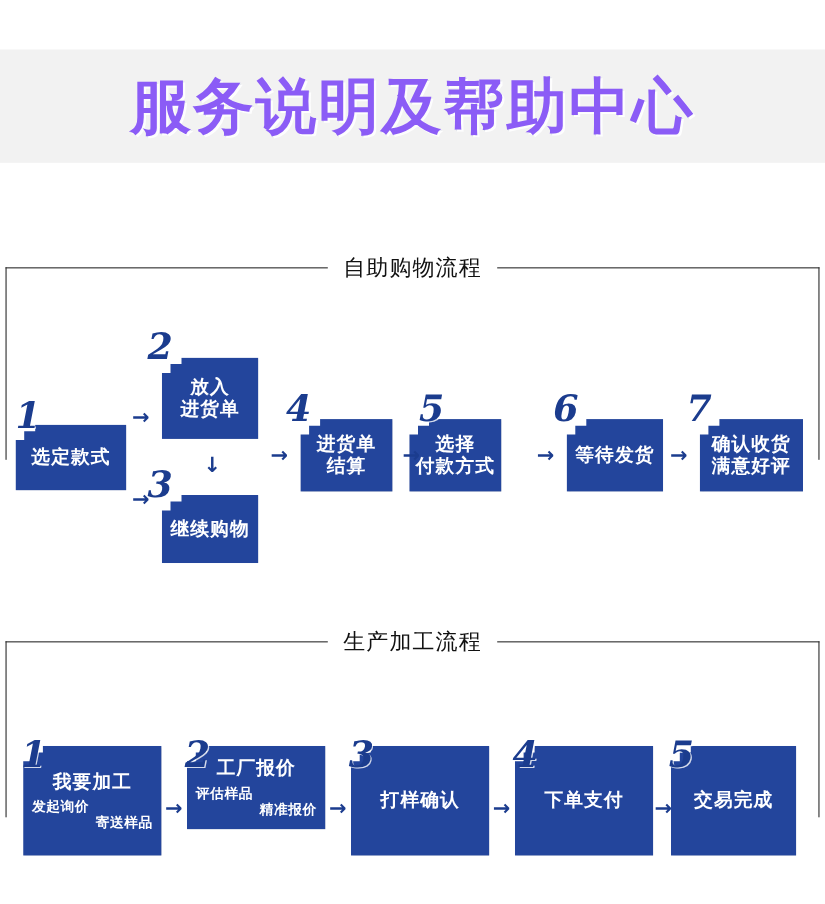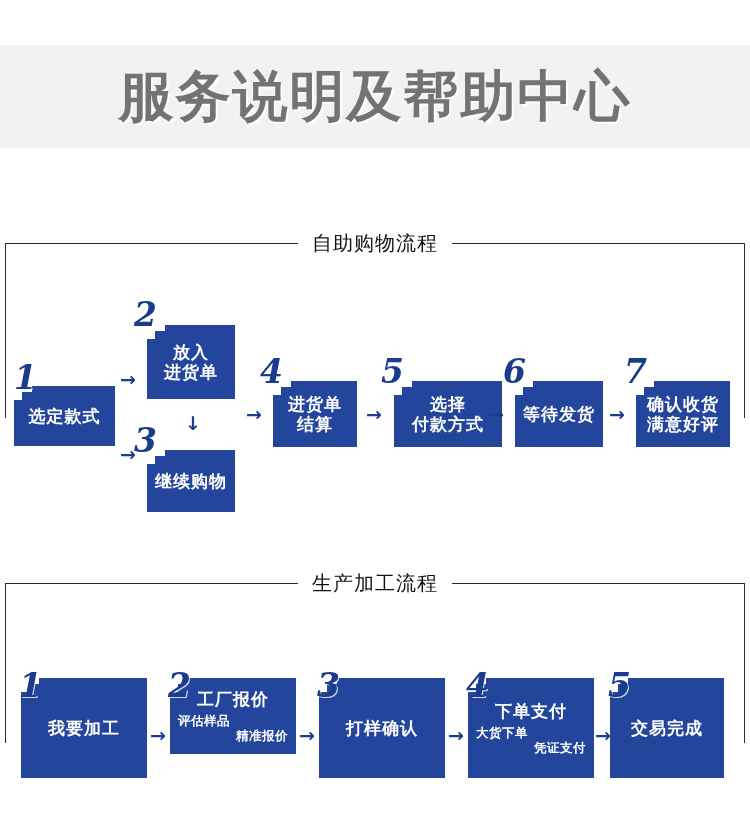--- a/index.html
+++ b/index.html
@@ -31,21 +31,21 @@
     left: 0;
     top: 0;
     width: 750px;
     height: 103px;
     display: flex;
     align-items: center;
     justify-content: center;
     font-size: 55px;
     font-weight: 700;
     letter-spacing: 2px;
-    color: #737373;
+    color: #8b5cf6;
     text-shadow: 2px 2px 0 rgba(255,255,255,0.9),
                  1px 1px 0 rgba(200,210,230,0.55);
     white-space: nowrap;
   }
 
   
   .section {
     position: absolute;
     left: 0;
     width: 750px;
@@ -172,21 +172,21 @@
   <div class="step-num" style="left:134px; top:424px;">3</div>
 
   <div class="node" style="left:273px; top:381px; width:84px; height:66px;">
     <div class="node-main">
       <span class="ln">进货单</span>
       <span class="ln">结算</span>
     </div>
   </div>
   <div class="step-num" style="left:260px; top:355px;">4</div>
 
-  <div class="node" style="left:394px; top:381px; width:108px; height:66px;text-align:center;">
+  <div class="node" style="left:372px; top:381px; width:84px; height:66px;text-align:center;">
     <div class="node-main">
       <span class="ln">选择</span>
       <span class="ln">付款方式</span>
     </div>
   </div>
   <div class="step-num" style="left:381px; top:355px;">5</div>
 
   <div class="node" style="left:515px; top:381px; width:88px; height:66px;">
     <div class="node-main">
       <span class="ln">等待发货</span>
@@ -211,43 +211,43 @@
   <div class="arrow" style="left:609px; top:405px;">→</div>
 </div>
 
 <div class="section" style="top:0;">
 
   <div class="frame" style="left:5px; top:583px; width:740px; height:160px;"></div>
   <div class="frame-title" style="left:375px; top:583px;">生产加工流程</div>
 
   <div class="node" style="left:21px; top:678px; width:126px; height:100px;">
     <div class="node-main">我要加工</div>
+    <div class="node-sub">
+      <span class="sub-a">发起询价</span>
+      <span class="sub-b">寄送样品</span>
+    </div>
   </div>
   <div class="step-num" style="left:19px; top:669px;">1</div>
 
   <div class="node" style="left:170px; top:678px; width:126px; height:76px;">
     <div class="node-main">工厂报价</div>
     <div class="node-sub">
       <span class="sub-a">评估样品</span>
       <span class="sub-b">精准报价</span>
     </div>
   </div>
   <div class="step-num" style="left:168px; top:669px;">2</div>
 
   <div class="node" style="left:319px; top:678px; width:126px; height:100px;">
     <div class="node-main">打样确认</div>
   </div>
   <div class="step-num" style="left:317px; top:669px;">3</div>
 
   <div class="node" style="left:468px; top:678px; width:126px; height:100px;">
     <div class="node-main">下单支付</div>
-    <div class="node-sub">
-      <span class="sub-a">大货下单</span>
-      <span class="sub-b">凭证支付</span>
-    </div>
   </div>
   <div class="step-num" style="left:466px; top:669px;">4</div>
 
   <div class="node" style="left:610px; top:678px; width:114px; height:100px;gap:36px;">
     <div class="node-main">交易完成</div>
   </div>
   <div class="step-num" style="left:608px; top:669px;">5</div>
 
   <div class="arrow" style="left:150px; top:726px;">→</div>
   <div class="arrow" style="left:299px; top:726px;">→</div>

